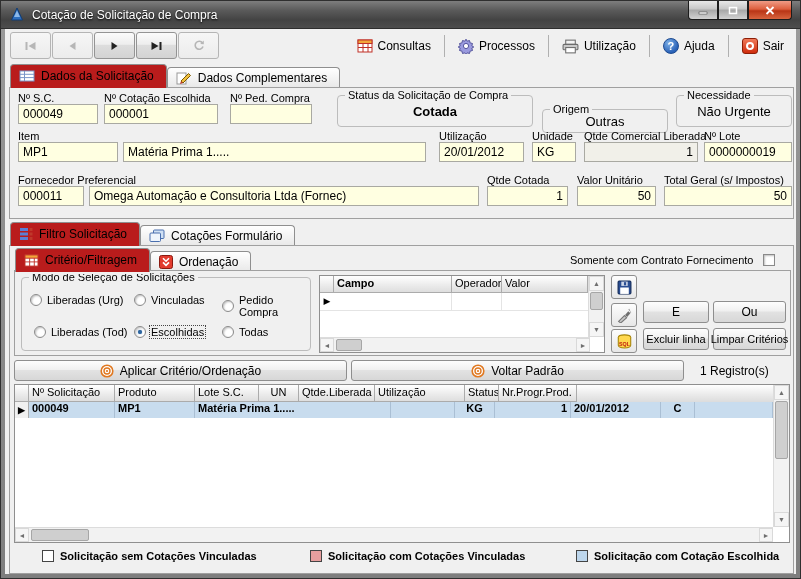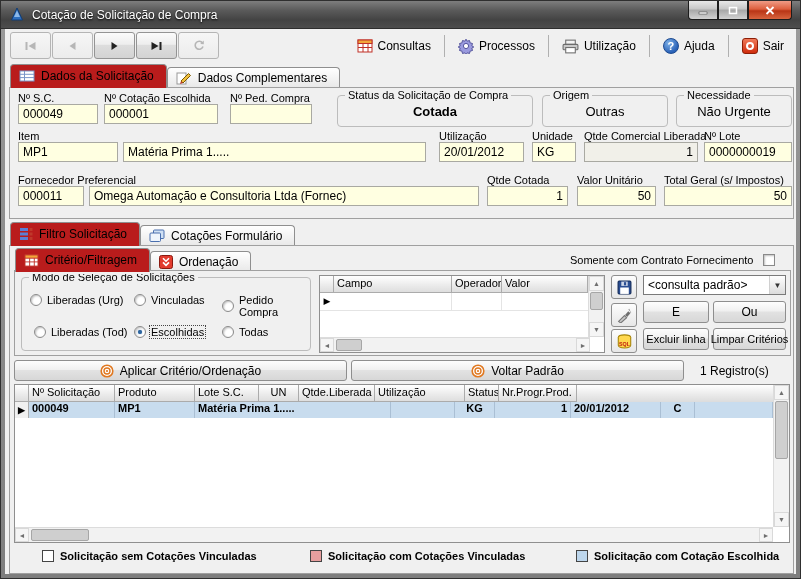--- a/index.html
+++ b/index.html
@@ -85,21 +85,21 @@
   .grow .rc { font-size:11px; padding:0 3px; white-space:nowrap; overflow:hidden; }
   .grow.selrow { background:#c8dcee; font-weight:bold; }
   .grow.selrow .rc { border-right:1px solid #aabfd4; }
   .selcell { display:flex; align-items:center; justify-content:center; }
   .rowarrow { font-size:9px; line-height:1; }
   .al-c { text-align:center; } .al-r { text-align:right; }
 
   .g-sel{width:14px; flex:none;} .g0{width:86px;flex:none;} .g1{width:80px;flex:none;}
   .g2{width:196px;flex:none;} .g3{width:64px;flex:none;} .g4{width:40px;flex:none;}
   .g5{width:76px;flex:none;} .g6{width:90px;flex:none;} .g7{width:34px;flex:none;} .g8{width:78px;flex:none;}
-  .f-sel{width:14px;flex:none;} .f0{width:118px;flex:none;} .f1{width:50px;flex:none;} .f2{width:86px;flex:none;}
+  .f-sel{width:14px;flex:none;} .f0{width:118px;flex:none;font-weight:bold;} .f1{width:50px;flex:none;} .f2{width:86px;flex:none;}
 
   
   .sbv { position:absolute; width:16px; background:#f2f2f2; border-left:1px solid #dcdcdc; }
   .sbh { position:absolute; height:15px; background:#f2f2f2; border-top:1px solid #dcdcdc; }
   .sbtn { position:absolute; background:#f5f5f5; border:1px solid #d9d9d9; color:#6f6f6f;
     font-size:7px; line-height:1; display:flex; align-items:center; justify-content:center; }
   .sthumb { position:absolute; background:#cfcfcf; border:1px solid #a6a6a6; border-radius:2px; }
 
   
   .btn { position:absolute; border:1px solid #8e8e8e; border-radius:3px; font-size:12px;
@@ -252,21 +252,21 @@
       <span class="lbl" style="left:94px; top:4px;">Nº Cotação Escolhida</span>
       <input class="fld" style="left: 94px; top: 16px; width: 114px;" value="000001">
 
       <span class="lbl" style="left:220px; top:4px;">Nº Ped. Compra</span>
       <input class="fld" style="left: 220px; top: 16px; width: 82px;" value="">
 
       <div class="gbox" style="left:327px; top:7px; width:196px; height:32px;">
         <span class="glabel">Status da Solicitação de Compra</span>
         <div class="gvalue bold">Cotada</div>
       </div>
-      <div class="gbox" style="left:532px; top:7px; width:126px; height:32px;">
+      <div class="gbox" style="left:532px; top:21px; width:126px; height:24px;">
         <span class="glabel">Origem</span>
         <div class="gvalue">Outras</div>
       </div>
       <div class="gbox" style="left:666px; top:7px; width:116px; height:32px;">
         <span class="glabel">Necessidade</span>
         <div class="gvalue">Não Urgente</div>
       </div>
 
       <span class="lbl" style="left:8px; top:42px;">Item</span>
       <input class="fld" style="left: 8px; top: 54px; width: 100px;" value="MP1">
@@ -421,24 +421,20 @@
             </svg>
         </div>
         <div class="iconbtn" style="left:596px; top:58px;">
           <svg width="15" height="15" viewBox="0 0 14 14">
               <ellipse cx="7" cy="3.2" rx="5.8" ry="2.4" fill="#ffd84e" stroke="#a8860b"></ellipse>
               <path d="M1.2 3.2 V10.6 A5.8 2.4 0 0 0 12.8 10.6 V3.2" fill="#ffd84e" stroke="#a8860b"></path>
               <text x="7" y="11.4" font-size="5" text-anchor="middle" fill="#c02010" font-weight="bold" font-family="Liberation Sans, sans-serif">SQL</text>
             </svg>
         </div>
 
-        <div class="dropdown" style="left:628px; top:4px; width:143px;">
-          <span class="dtext">&lt;consulta padrão&gt;</span>
-          <span class="darrow">▼</span>
-        </div>
 
         <div class="btn" style="left:628px; top:30px; width:66px; height:22px;">
           <span>E</span>
         </div>
         <div class="btn" style="left:698px; top:30px; width:73px; height:22px;">
           <span>Ou</span>
         </div>
         <div class="btn" style="left:628px; top:57px; width:66px; height:22px; font-size:11px;">
           <span>Excluir linha</span>
         </div>

